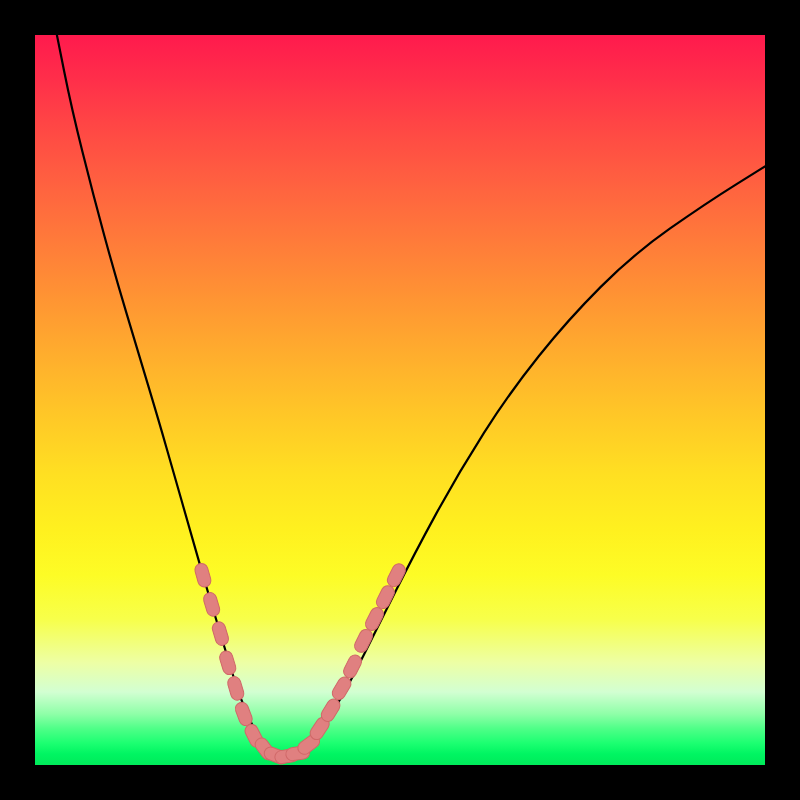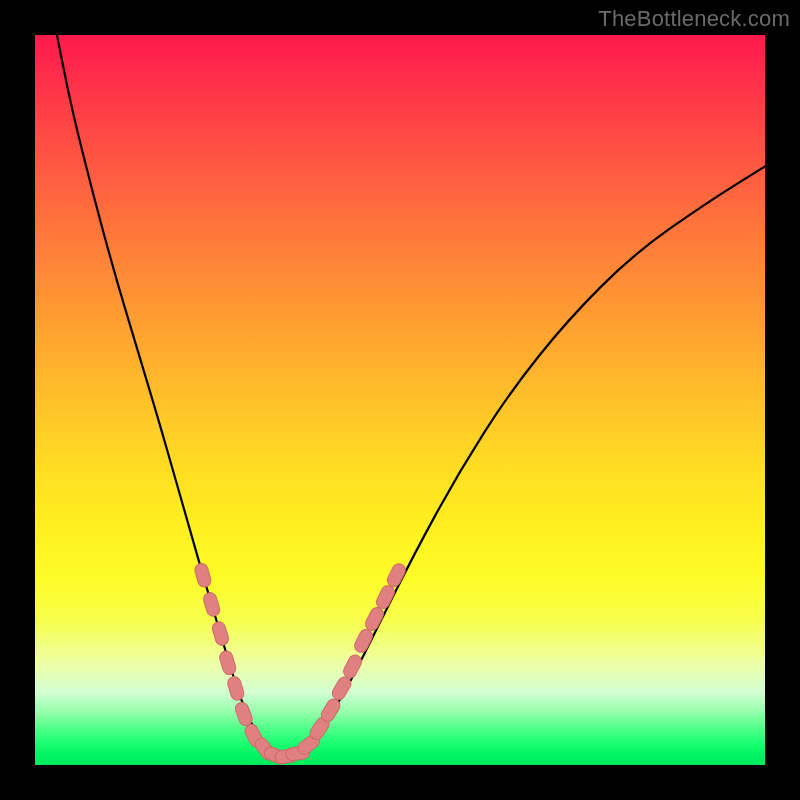--- a/index.html
+++ b/index.html
@@ -93,14 +93,13 @@
           <rect x="283.65" y="668.75" width="24" height="13" rx="6.5" ry="6.5" fill="#e08080" stroke="#d06868" stroke-width="1" transform="rotate(-59.0 295.65 675.25)"></rect>
           <rect x="294.60" y="646.85" width="24" height="13" rx="6.5" ry="6.5" fill="#e08080" stroke="#d06868" stroke-width="1" transform="rotate(-59.0 306.60 653.35)"></rect>
           <rect x="305.55" y="624.95" width="24" height="13" rx="6.5" ry="6.5" fill="#e08080" stroke="#d06868" stroke-width="1" transform="rotate(-63.4 317.55 631.45)"></rect>
           <rect x="316.50" y="599.40" width="24" height="13" rx="6.5" ry="6.5" fill="#e08080" stroke="#d06868" stroke-width="1" transform="rotate(-63.4 328.50 605.90)"></rect>
           <rect x="327.45" y="577.50" width="24" height="13" rx="6.5" ry="6.5" fill="#e08080" stroke="#d06868" stroke-width="1" transform="rotate(-63.4 339.45 584.00)"></rect>
           <rect x="338.40" y="555.60" width="24" height="13" rx="6.5" ry="6.5" fill="#e08080" stroke="#d06868" stroke-width="1" transform="rotate(-63.4 350.40 562.10)"></rect>
           <rect x="349.35" y="533.70" width="24" height="13" rx="6.5" ry="6.5" fill="#e08080" stroke="#d06868" stroke-width="1" transform="rotate(-63.4 361.35 540.20)"></rect>
         </g>
     </svg>
   </div>
-  <div class="watermark">TheBottleneck.com</div>
 </div>
 
 </body></html>

